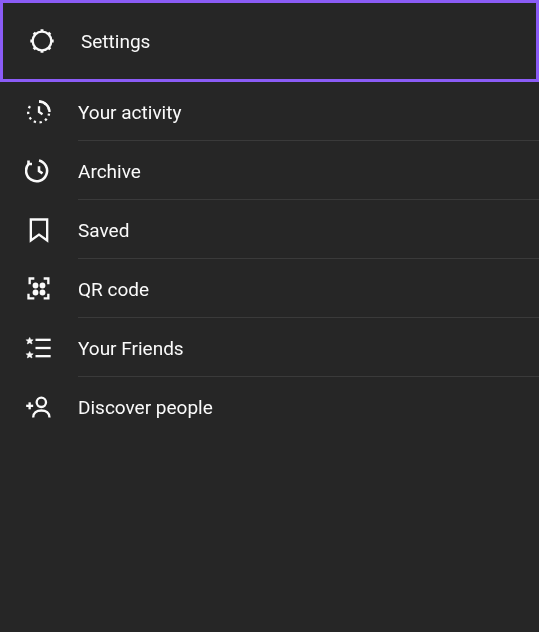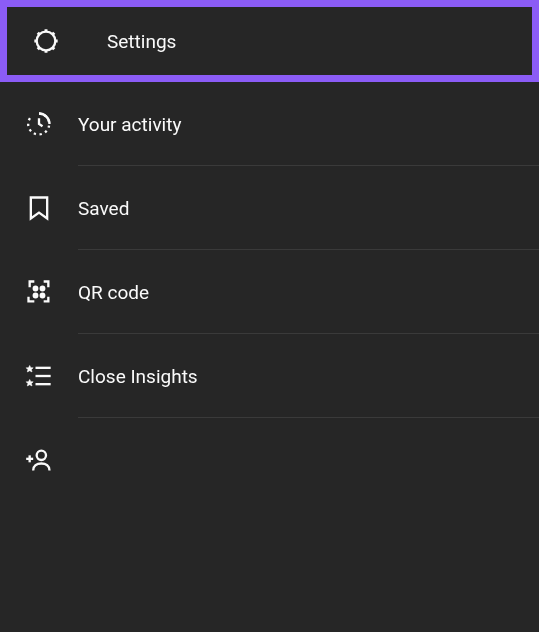--- a/index.html
+++ b/index.html
@@ -14,28 +14,27 @@
       height: 632px;
       overflow: hidden;
     }
     .menu-container {
       display: flex;
       flex-direction: column;
     }
     .menu-item {
       display: flex;
       align-items: center;
-      height: 84px;
+      height: 59px;
       cursor: pointer;
       position: relative;
     }
     .menu-item.highlighted {
-      border: 7px solid #8b5cf6;
+      border: 3px solid #8b5cf6;
       height: 82px;
-      gap: 22px;
     }
     .icon-wrapper {
       width: 78px;
       display: flex;
       align-items: center;
       justify-content: center;
       flex-shrink: 0;
     }
     .icon {
       width: 28px;
@@ -85,20 +84,33 @@
           <path d="M12 3 A9 9 0 1 1 5 6" stroke-dasharray="2 3"></path>
           <path d="M12 3 A9 9 0 0 1 21 12" stroke-dasharray="0"></path>
           <polyline points="12,7 12,12 15,14"></polyline>
         </svg>
       </span>
     </div>
     <span class="menu-label">Your activity</span>
     <div class="divider"></div>
   </div>
 
+  <div class="menu-item">
+    <div class="icon-wrapper">
+      <span class="icon">
+        <svg viewBox="0 0 24 24" fill="none" stroke="currentColor" stroke-width="2.2">
+          <path d="M3 6 A9 9 0 1 0 12 3"></path>
+          <polyline points="3,3 3,6 6,6"></polyline>
+          <polyline points="12,8 12,12 15,14"></polyline>
+        </svg>
+      </span>
+    </div>
+    <span class="menu-label">Archive</span>
+    <div class="divider"></div>
+  </div>
 
 
   <div class="menu-item">
     <div class="icon-wrapper">
       <span class="icon">
         <svg viewBox="0 0 24 24" fill="none" stroke="currentColor" stroke-width="2">
           <path d="M5 3 L19 3 L19 21 L12 16 L5 21 Z"></path>
         </svg>
       </span>
     </div>
@@ -127,31 +139,32 @@
       <span class="icon">
         <svg viewBox="0 0 24 24" fill="currentColor" stroke="currentColor" stroke-width="2">
           <polygon points="4,3 5,5 7,5 5.5,6.5 6,8.5 4,7.5 2,8.5 2.5,6.5 1,5 3,5" stroke-width="0.5"></polygon>
           <polygon points="4,15 5,17 7,17 5.5,18.5 6,20.5 4,19.5 2,20.5 2.5,18.5 1,17 3,17" stroke-width="0.5"></polygon>
           <line x1="9" y1="5" x2="22" y2="5" fill="none"></line>
           <line x1="9" y1="12" x2="22" y2="12" fill="none"></line>
           <line x1="9" y1="19" x2="22" y2="19" fill="none"></line>
         </svg>
       </span>
     </div>
-    <span class="menu-label">Close Insights</span>
+    <span class="menu-label">Your Friends</span>
     <div class="divider"></div>
   </div>
 
   <div class="menu-item">
     <div class="icon-wrapper">
       <span class="icon">
         <svg viewBox="0 0 24 24" fill="none" stroke="currentColor" stroke-width="2">
           <circle cx="14" cy="8" r="4"></circle>
           <path d="M7 21 C7 17 10 15 14 15 C18 15 21 17 21 21"></path>
           <line x1="4" y1="8" x2="4" y2="14"></line>
           <line x1="1" y1="11" x2="7" y2="11"></line>
         </svg>
       </span>
     </div>
+    <span class="menu-label">Discover people</span>
 
   </div>
 
 </div>
 
 </body></html>

